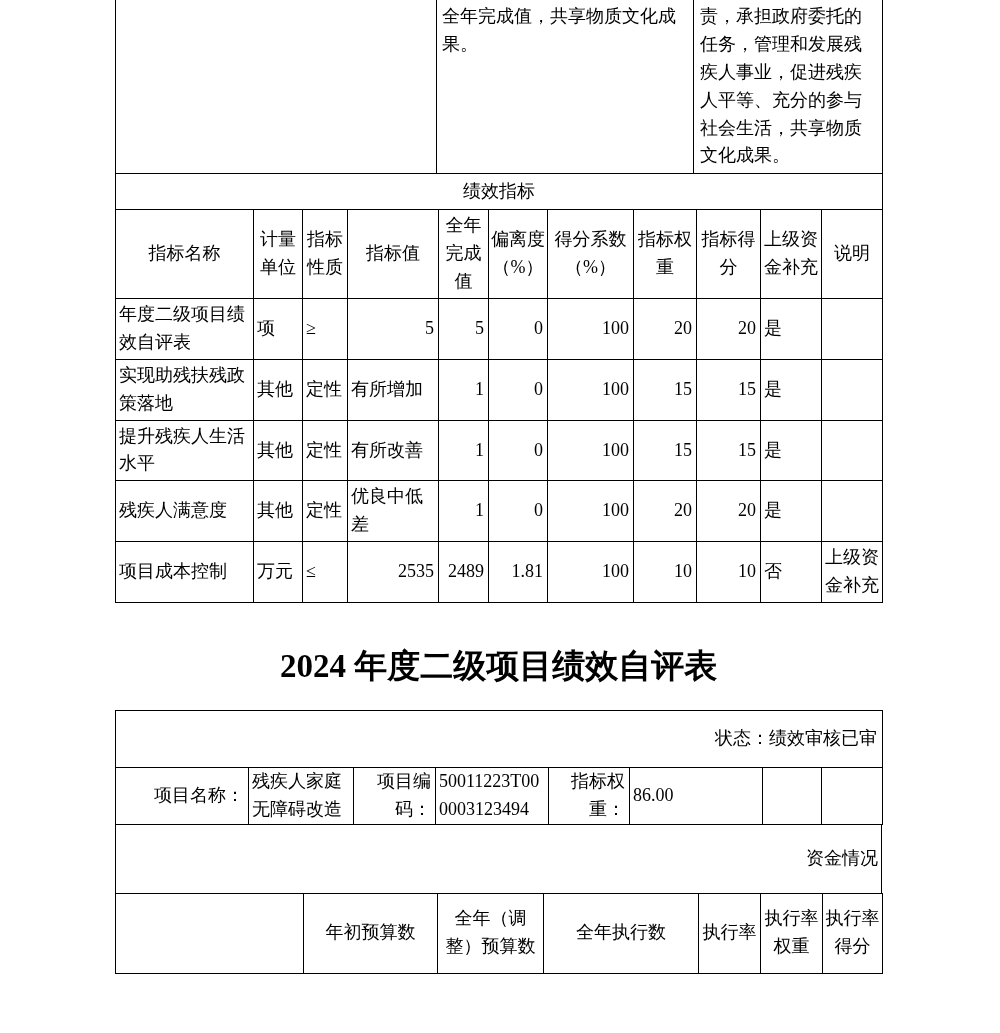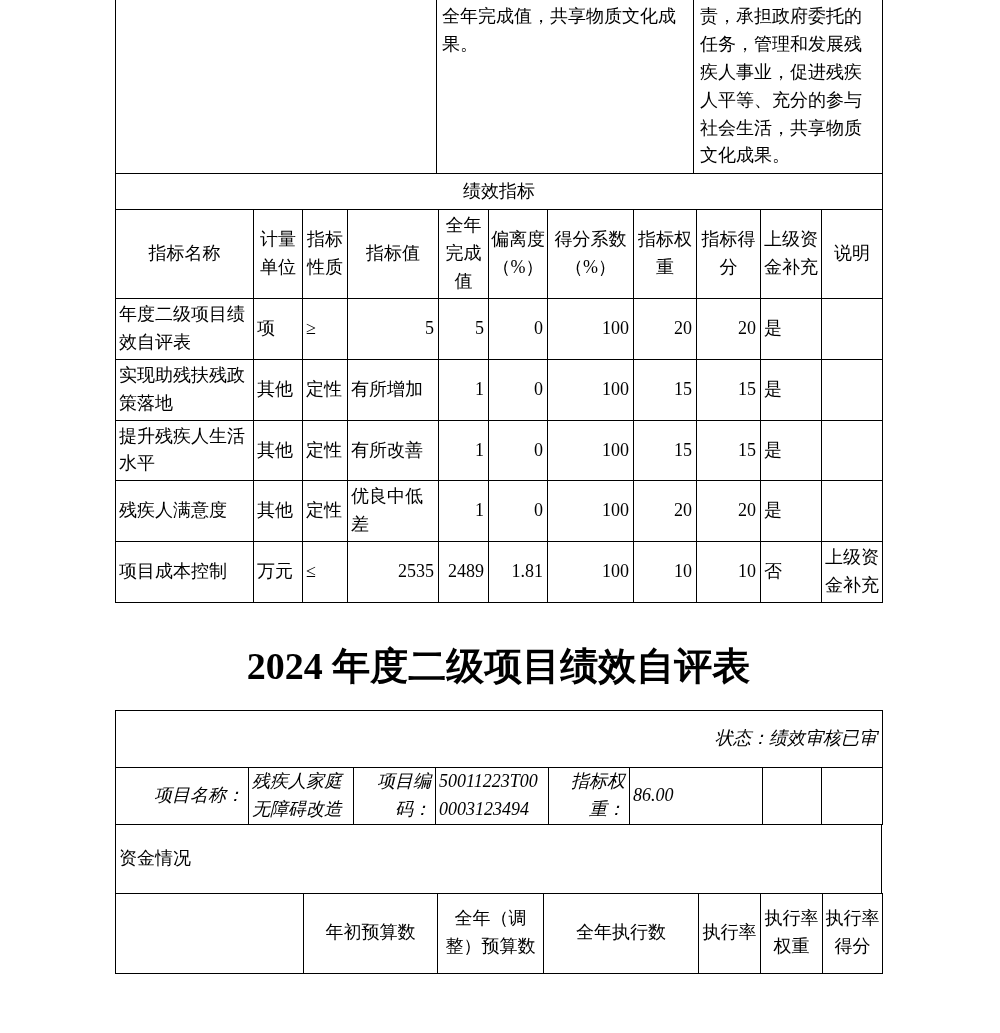--- a/index.html
+++ b/index.html
@@ -19,29 +19,29 @@
   
   .t-ind { margin-top:-1px; }
   .t-ind td.hd { text-align:center; padding:2px 1px; }
   .band { text-align:center; }
   .L { text-align:left; }
   .R { text-align:right; padding-right:4px; }
   .C { text-align:left; }
   
   .title {
     margin-top:40px; height:46px; line-height:46px;
-    text-align:center; font-size:38px; font-weight:bold;
+    text-align:center; font-size:33px; font-weight:bold;
   }
   
-  .t-info { margin-top:21px;font-style:italic; }
+  .t-info { margin-top:21px; }
   .t-info td.lab { text-align:right; padding:0 4px; }
   .t-info td.val { text-align:left; padding:0 3px; }
   .brk { word-break:break-all; }
   .t-fund, .t-fhead { margin-top:-1px; }
-  .t-fund td { text-align:left; }
+  .t-fund td { text-align:right; }
   .t-fhead td { text-align:center; padding:2px 1px; }
 </style>
 </head>
 <body>
 
 <div class="doc">
 
   <table class="t-cont">
     <colgroup>
         <col style="width:321px">

